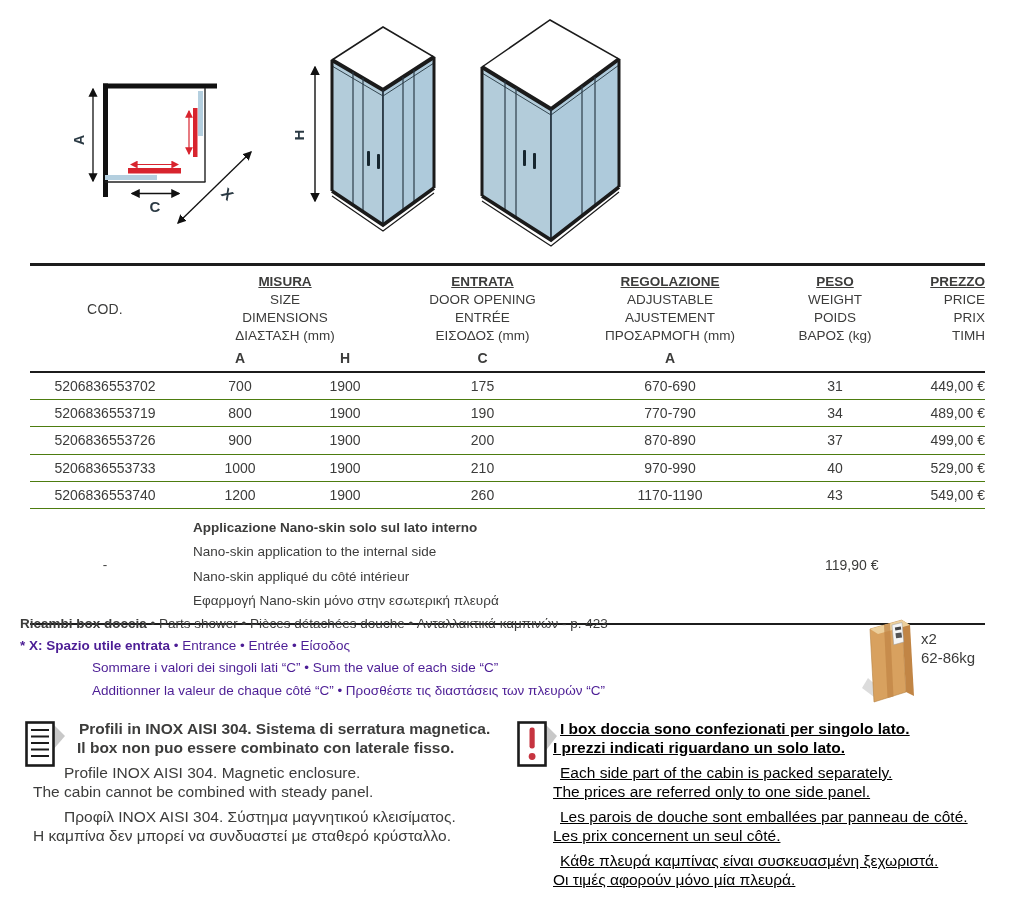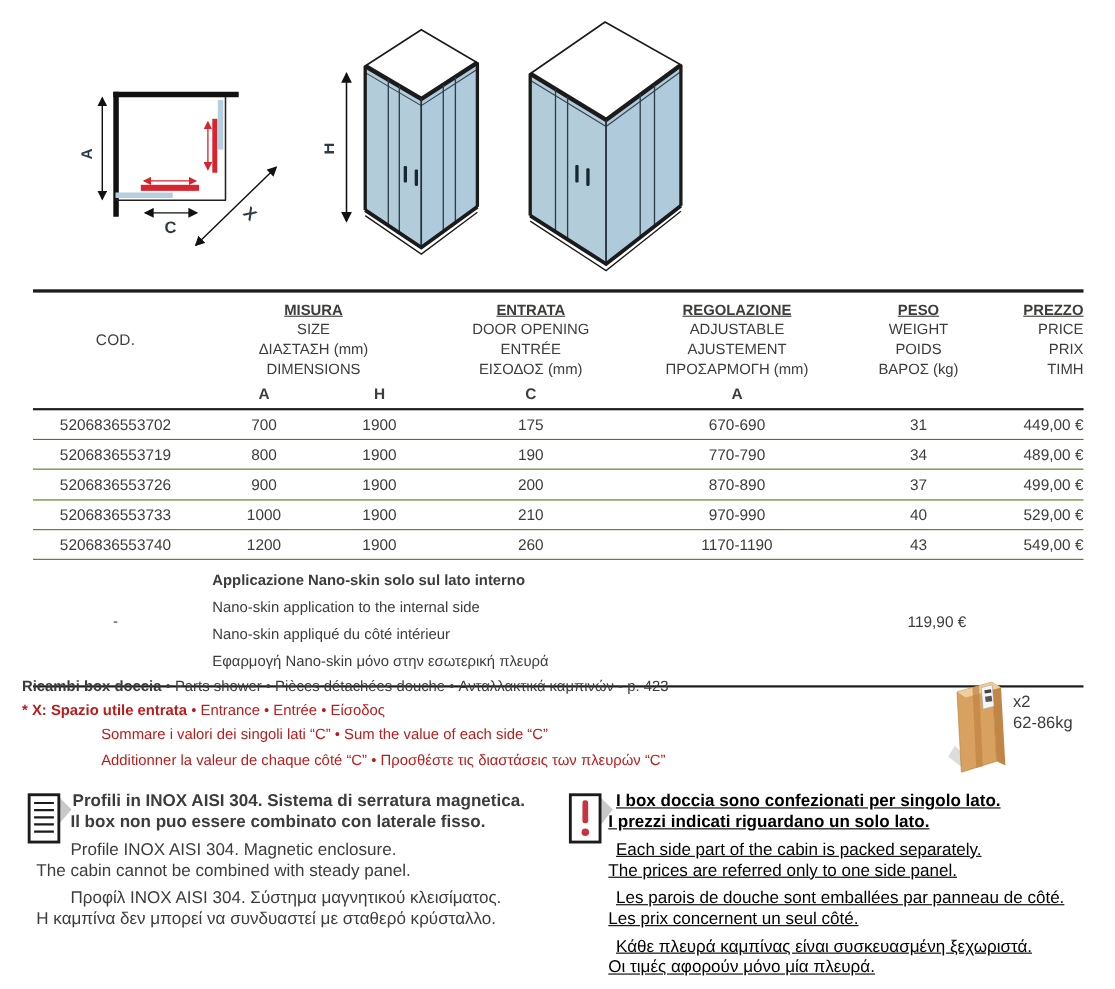--- a/index.html
+++ b/index.html
@@ -30,31 +30,31 @@
   .trow .c { text-align:center; }
   .trow .r { text-align:right; }
   .nano { display:grid; grid-template-columns:150px 1fr 160px; border-bottom:2px solid #1c1c1c; padding:7px 0 9px 0; }
   .nano-cod { text-align:center; align-self:center; }
   .nano-lines { padding-left:13px; line-height:24.5px; }
   .nano-lines .g0 { font-weight:bold; }
   .nano-price { align-self:center; font-size:14px; }
 
   
   .note-line { position:absolute; font-size:13.5px; white-space:nowrap; }
-  .red { color:#b91c1c; }
+  .red { color:#4c1d95; }
   .b { font-weight:bold; }
   .pack-icon { position:absolute; left:858px; top:612px; }
   .pack-text { position:absolute; left:921px; top:629px; font-size:15px; line-height:19px; }
 
   
   .info { position:absolute; top:720px; font-size:15.5px; line-height:18.5px; }
   .info-left { left:33px; width:478px; }
   .info-right { left:553px; width:455px; color:#000000;text-decoration:underline; }
   .para { margin-bottom:7px; }
-  .info-left .para-first { margin-left:31px; }
+  .info-left .para-first { margin-left:44px; }
   .info-left .para .l1 { padding-left:31px; }
   .info-left .para-first .l1 { padding-left:2px; }
   .info-right .para .l1 { padding-left:7px; }
   .note-icon { position:absolute; left:24px; top:719px; }
   .warn-icon { position:absolute; left:516px; top:719px; }
 </style>
 </head>
 <body>
 
 <div class="page">
@@ -151,22 +151,22 @@
     <rect x="71" y="143" width="3" height="16" rx="1" fill="#17262f"></rect>
   </svg>
 
   <div class="ptable">
 
     <div class="grid7 thead">
       <div class="h-cod">COD.</div>
       <div class="h-group h-misura">
         <div class="g0">MISURA</div>
         <div>SIZE</div>
+        <div>DIMENSIONS</div>
         <div>ΔΙΑΣΤΑΣΗ (mm)</div>
-        <div>DIMENSIONS</div>
       </div>
       <div class="h-group h-entrata">
         <div class="g0">ENTRATA</div>
         <div>DOOR OPENING</div>
         <div>ENTRÉE</div>
         <div>ΕΙΣΟΔΟΣ (mm)</div>
       </div>
       <div class="h-group h-reg">
         <div class="g0">REGOLAZIONE</div>
         <div>ADJUSTABLE</div>

